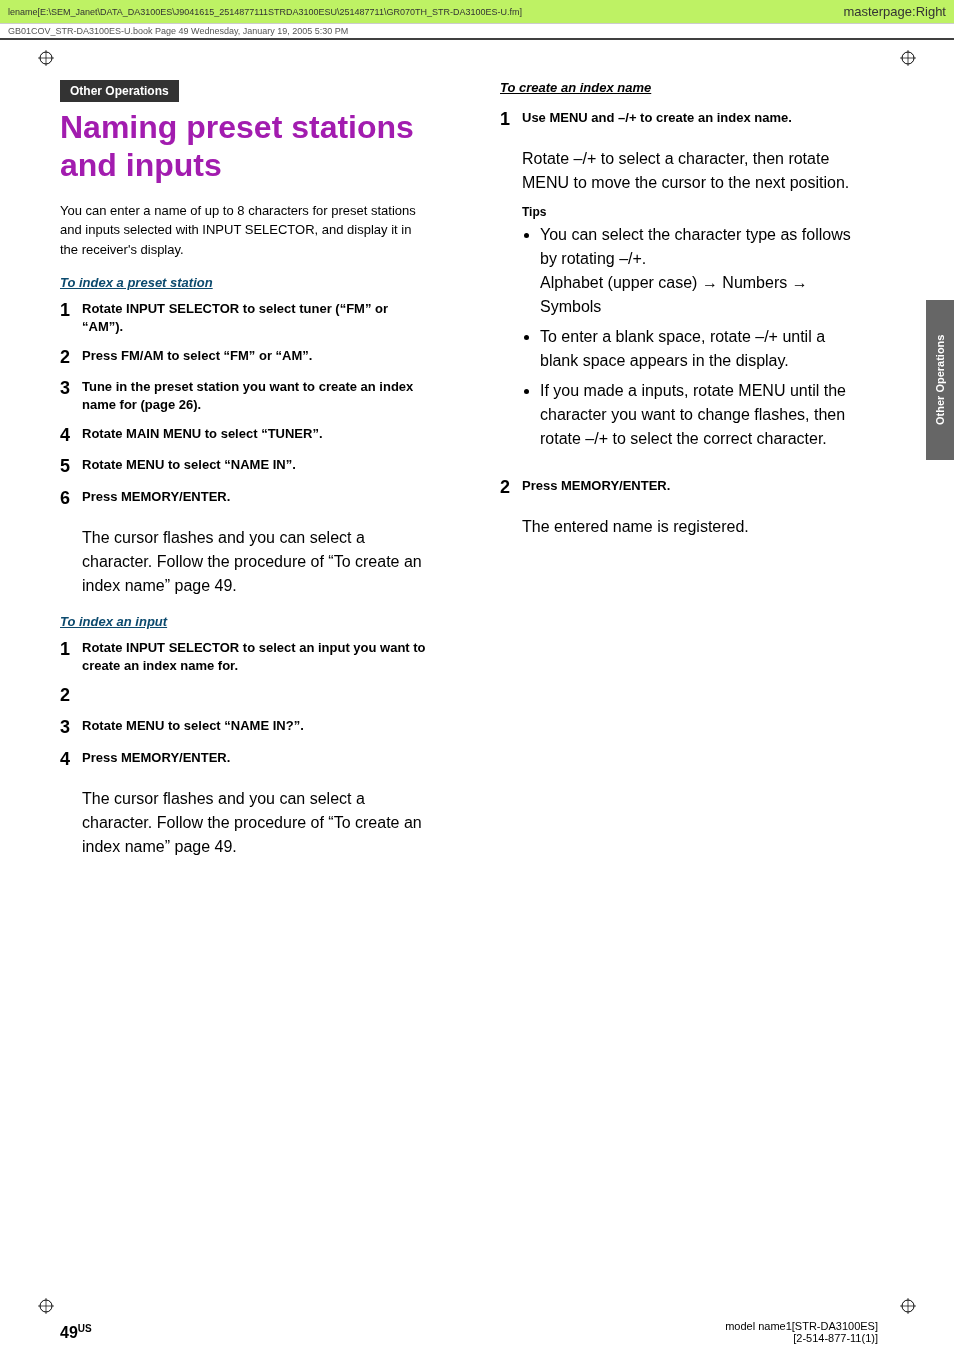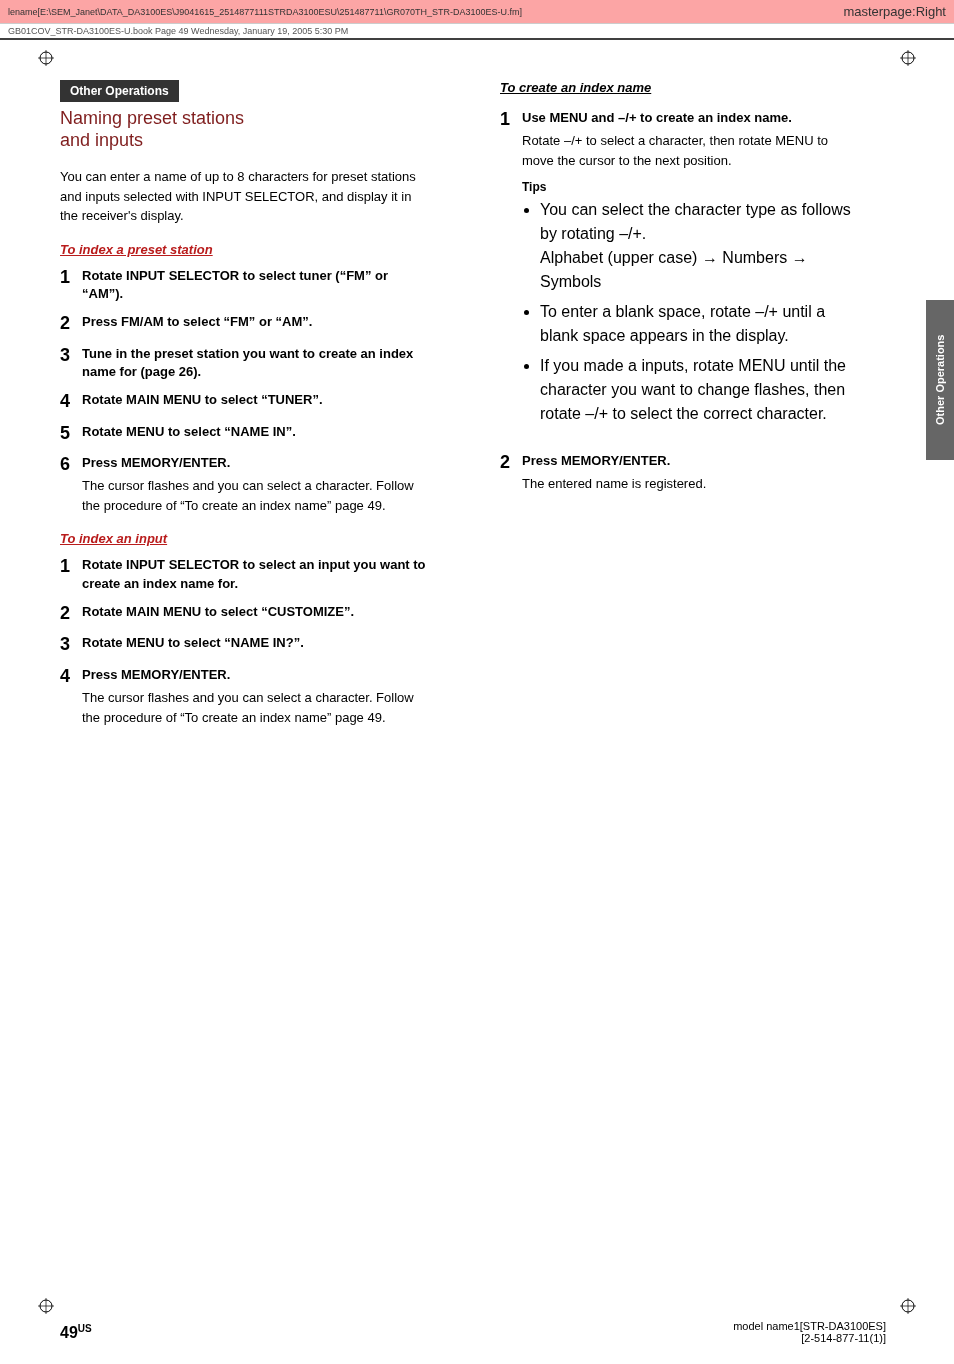--- a/index.html
+++ b/index.html
@@ -15,21 +15,21 @@
 
     .page-wrapper {
       width: 954px;
       min-height: 1364px;
       position: relative;
       background: #fff;
     }
 
     
     .header-bar {
-      background: #fca5a5;
+      background: #bef264;
       border-bottom: 1px solid #ccc;
       padding: 4px 8px;
       font-size: 10px;
       color: #333;
       display: flex;
       justify-content: space-between;
       align-items: center;
     }
     .header-filename {
       font-size: 9px;
@@ -70,42 +70,42 @@
       color: #fff;
       font-size: 12px;
       font-weight: bold;
       padding: 4px 10px;
       margin-bottom: 6px;
       display: inline-block;
     }
 
     
     .main-heading {
-      font-size: 18px;
-      font-weight: normal;
+      font-size: 32px;
+      font-weight: bold;
       line-height: 1.2;
       margin-bottom: 16px;
-      color: #7f1d1d;
+      color: #a21caf;
     }
 
     
     .body-text {
       font-size: 13px;
       line-height: 1.5;
       margin-bottom: 16px;
       color: #000;
     }
 
     
     .sub-heading {
       font-size: 13px;
       font-weight: bold;
       font-style: italic;
       margin-bottom: 10px;
-      color: #b91c1c;
+      color: #0c4a6e;
       border-bottom: none;
       text-decoration: underline;
     }
 
     
     .step-list {
       list-style: none;
       padding: 0;
       margin-bottom: 16px;
     }
@@ -122,23 +122,23 @@
       line-height: 1.2;
     }
     .step-text {
       font-size: 13px;
       font-weight: bold;
       line-height: 1.4;
       flex: 1;
       color: #000;
     }
     .step-sub-text {
-      font-size: 13px;
+      font-size: 16px;
       font-weight: normal;
-      margin-top: 4px;
+      margin-top: 20px;
       line-height: 1.5;
     }
 
     
     .tips-section {
       margin: 10px 0 16px 0;
     }
     .tips-label {
       font-weight: bold;
       font-size: 12px;
@@ -184,21 +184,21 @@
     .corner-mark svg {
       width: 20px;
       height: 20px;
     }
 
     
     .page-footer {
       position: absolute;
       bottom: 20px;
       left: 0;
-      right: 8px;
+      right: 16px;
       display: flex;
       justify-content: space-between;
       align-items: center;
       padding: 0 60px;
       font-size: 11px;
       color: #000;
     }
     .page-number {
       font-size: 16px;
       font-weight: bold;
@@ -319,21 +319,20 @@
       
       <div class="section-divider">
         <div class="sub-heading">To index an input</div>
         <ul class="step-list">
           <li class="step-item">
             <span class="step-number">1</span>
             <span class="step-text">Rotate INPUT SELECTOR to select an input you want to create an index name for.</span>
           </li>
           <li class="step-item">
             <span class="step-number">2</span>
-            <span class="step-text">Rotate MAIN MENU to select “CUSTOMIZE”.</span>
           </li>
           <li class="step-item">
             <span class="step-number">3</span>
             <span class="step-text">Rotate MENU to select “NAME IN?”.</span>
           </li>
           <li class="step-item">
             <span class="step-number">4</span>
             <div style="flex:1;">
               <span class="step-text">Press MEMORY/ENTER.</span>
               <div class="step-sub-text">The cursor flashes and you can select a character. Follow the procedure of “To create an index name” page 49.</div>

